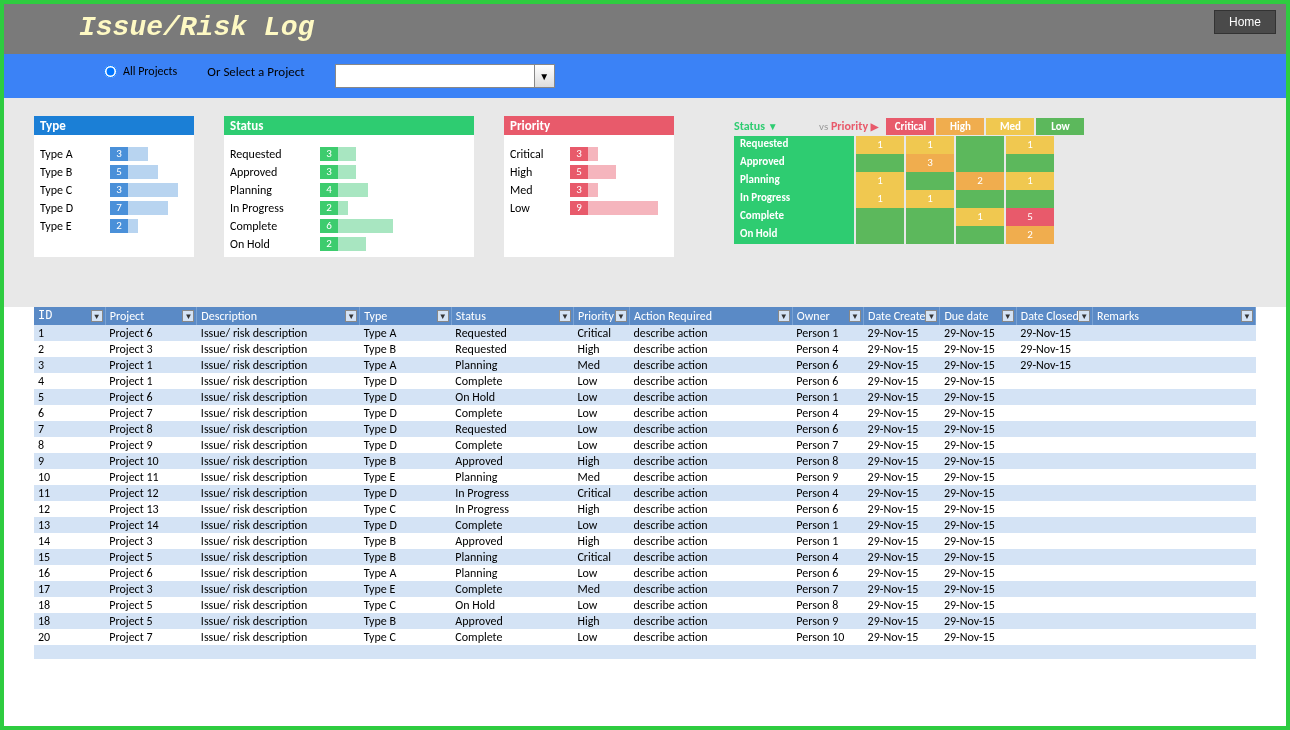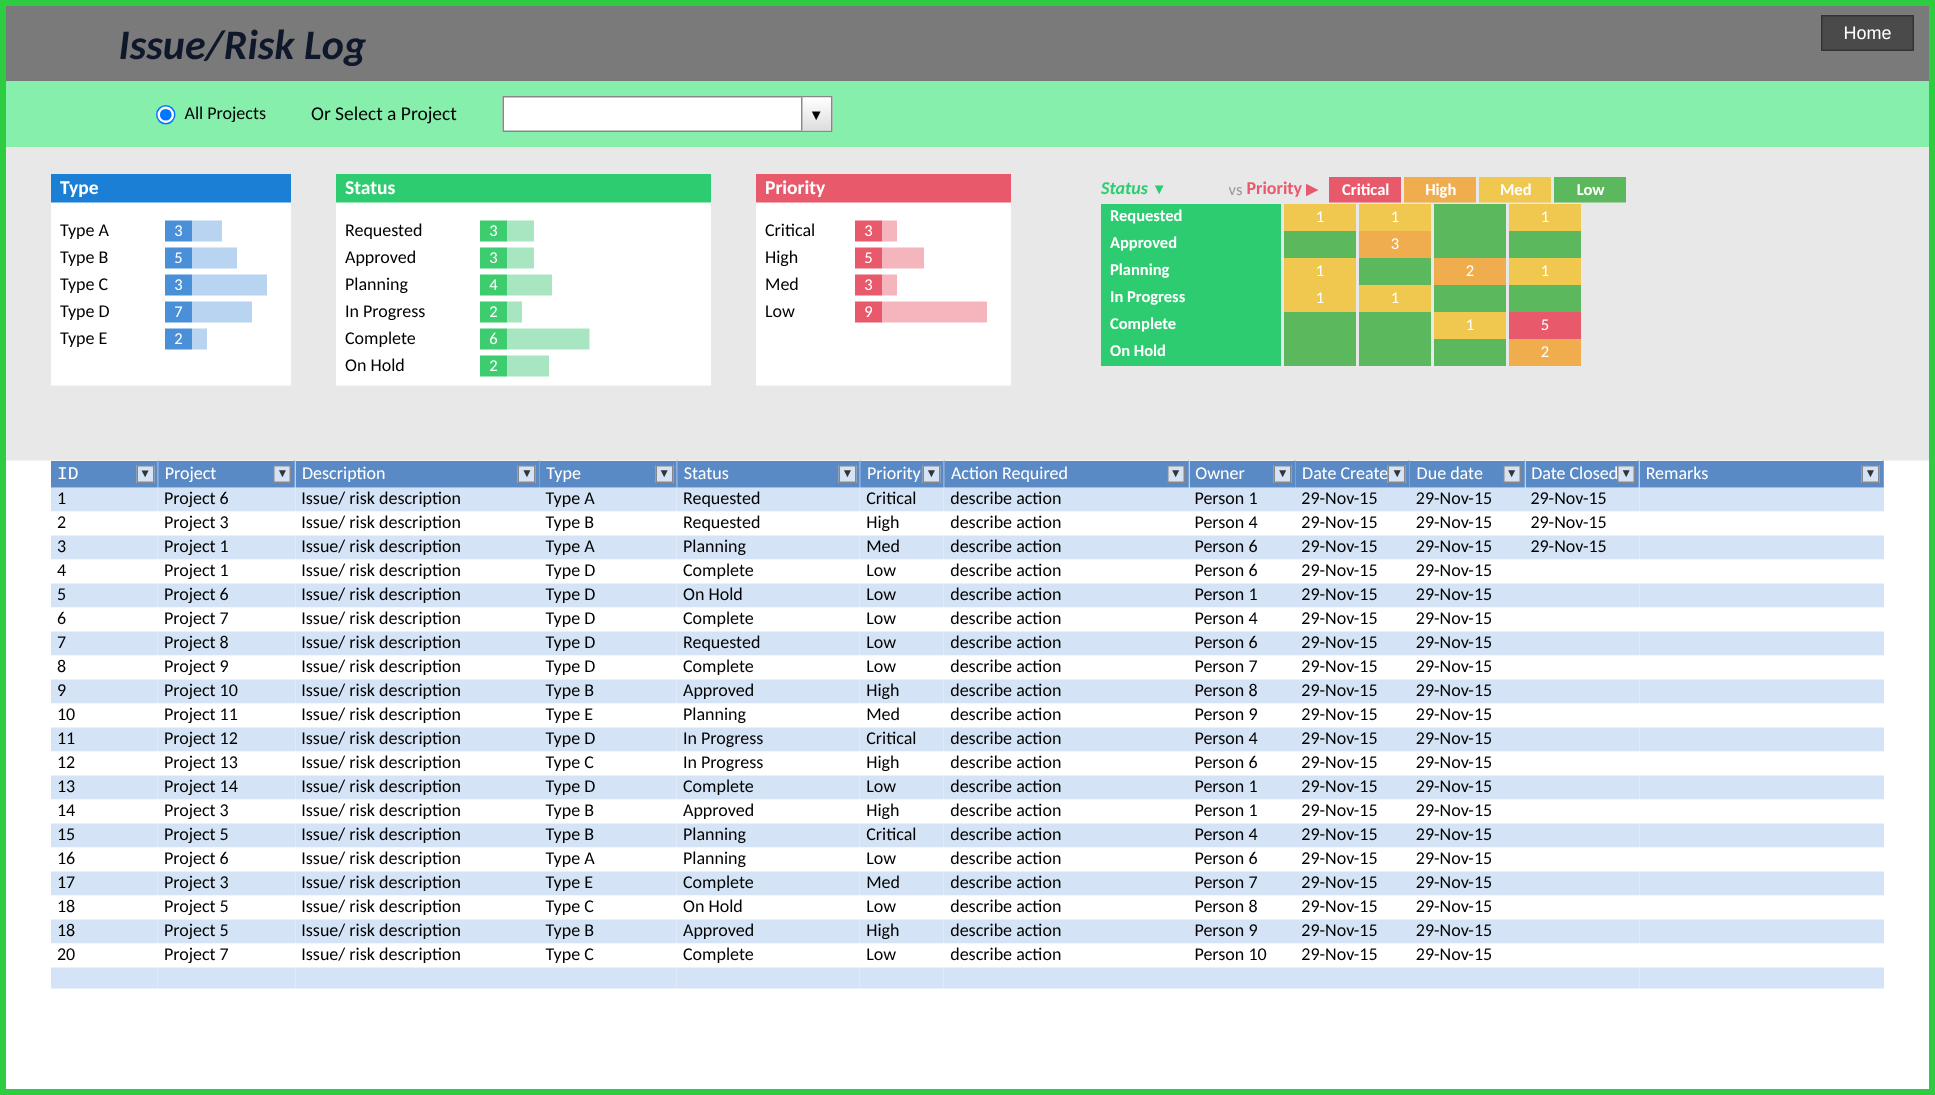--- a/index.html
+++ b/index.html
@@ -1,20 +1,20 @@
 <!DOCTYPE html>
 <html><head>
 <meta charset="utf-8">
 <style>
 * { box-sizing: border-box; margin: 0; padding: 0; }
 body { font-family: Calibri, Arial, sans-serif; font-size: 13px; background: #fff; border: 4px solid #2ecc40; width: 1290px; height: 730px; overflow: hidden; }
 .header-bar { background: #7a7a7a; height: 50px; position: relative; }
-.title { color: #0f172a; font-size: 28px; font-weight: bold; font-style: italic; padding: 8px 0 0 75px; }
+.title { color: #fef9c3; font-size: 28px; font-weight: bold; font-style: italic; padding: 8px 0 0 75px; font-family: Liberation Mono, monospace; }
 .home-btn { position: absolute; top: 6px; right: 10px; background: #4a4a4a; color: #fff; border: 1px solid #333; padding: 4px 14px; font-size: 12px; cursor: pointer; }
-.filter-bar { background: #86efac; padding: 10px 60px 10px 100px; display: flex; align-items: center; gap: 30px; }
+.filter-bar { background: #3b82f6; padding: 10px 60px 10px 100px; display: flex; align-items: flex-start; gap: 30px; }
 .radio-wrap { display: flex; align-items: center; gap: 6px; font-size: 12px; }
 .radio-wrap input { margin: 0; }
 .or-label { font-size: 13px; }
 .project-select { width: 220px; height: 24px; background: #fff; border: 1px solid #888; position: relative; }
 .project-select .dropdown-btn { position: absolute; right: 0; top: 0; width: 20px; height: 22px; background: linear-gradient(#fff,#ddd); border-left: 1px solid #888; display: flex; align-items: center; justify-content: center; font-size: 10px; cursor: pointer; }
 .content-bg { background: #e8e8e8; padding: 18px 30px 50px 30px; }
 .summary-row { display: flex; gap: 30px; }
 .summary-box { background: #fff; }
 .sb-header { color: #fff; font-weight: bold; padding: 2px 6px; font-size: 13px; }
 .sb-type-h { background: #1b7fd6; width: 160px; }
@@ -29,21 +29,21 @@
 .bar-badge { color: #fff; font-size: 11px; padding: 0 6px; text-align: center; min-width: 18px; height: 14px; line-height: 14px; }
 .bar-tail { height: 14px; }
 .type-badge { background: #4a90d9; }
 .type-tail { background: #b8d4f0; }
 .status-badge { background: #3dcc6e; }
 .status-tail { background: #a8e6c1; }
 .priority-badge { background: #e85a6b; }
 .priority-tail { background: #f5b5bd; }
 .matrix { margin-left: 30px; }
 .matrix-header { display: flex; align-items: center; height: 20px; }
-.mh-status { color: #2ecc71; font-weight: bold; font-size: 12px; width: 65px; font-style: italic; }
+.mh-status { color: #2ecc71; font-weight: bold; font-size: 12px; width: 65px; }
 .mh-vs { color: #999; font-size: 11px; margin-left: 20px; }
 .mh-priority { color: #e85a6b; font-weight: bold; font-size: 12px; margin-right: 6px; }
 .mh-tri { font-size: 10px; }
 .mh-col { width: 48px; text-align: center; color: #fff; font-size: 11px; font-weight: bold; margin-left: 2px; padding: 2px 0; }
 .mh-crit { background: #e85a6b; }
 .mh-high { background: #f0ad4e; }
 .mh-med { background: #f0c850; }
 .mh-low { background: #5cb85c; }
 .matrix-row { display: flex; height: 18px; margin-top: 0; }
 .mr-label { background: #2ecc71; color: #fff; font-size: 11px; font-weight: bold; width: 120px; padding: 1px 6px; }

